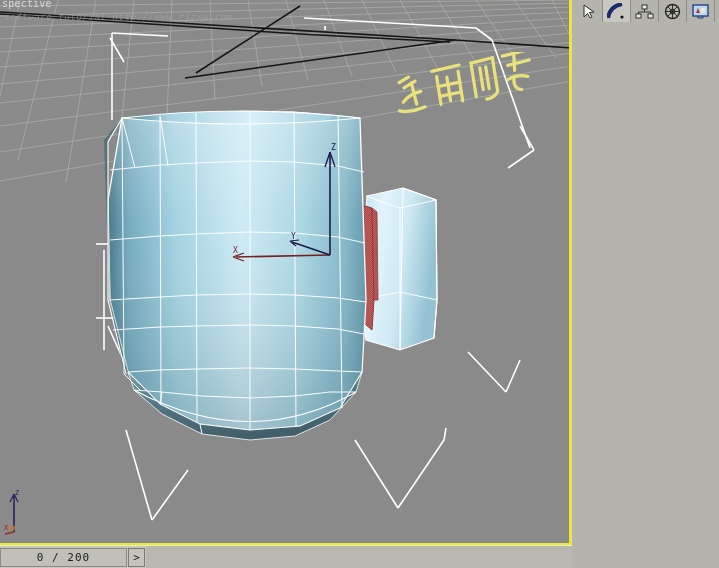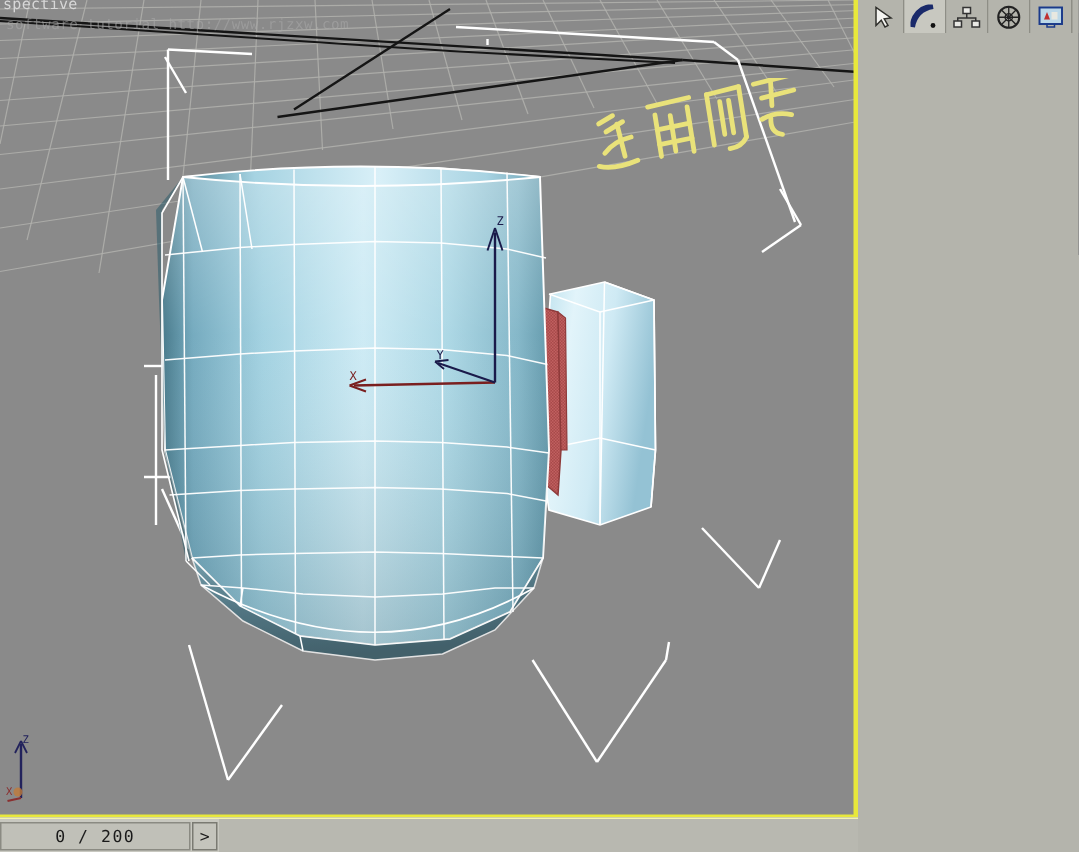--- a/index.html
+++ b/index.html
@@ -20,21 +20,21 @@
   #vp-label {
     position: absolute; left: 2px; top: -2px;
     font-family: "DejaVu Sans Mono", monospace;
     font-size: 10px; color: #d8d8d8; letter-spacing: .2px;
     white-space: nowrap;
   }
   #vp-watermark {
     position: absolute; left: 4px; top: 11px;
     font-family: "DejaVu Sans Mono", monospace;
     font-size: 9.5px; color: rgba(170,170,170,.55);
-    white-space: nowrap; letter-spacing: .3px;
+    white-space: nowrap; letter-spacing: .3px; font-style: italic;
   }
   #annotation {
     position: absolute; left: 392px; top: 52px;
     width: 150px; height: 62px;
     pointer-events: none;
   }
   #vp-axis-tripod { position: absolute; left: 2px; top: 488px; }
   #vp-right-edge {
     position: absolute; left: 569px; top: 0; width: 3px; height: 545px;
     background: #e8e83c;

